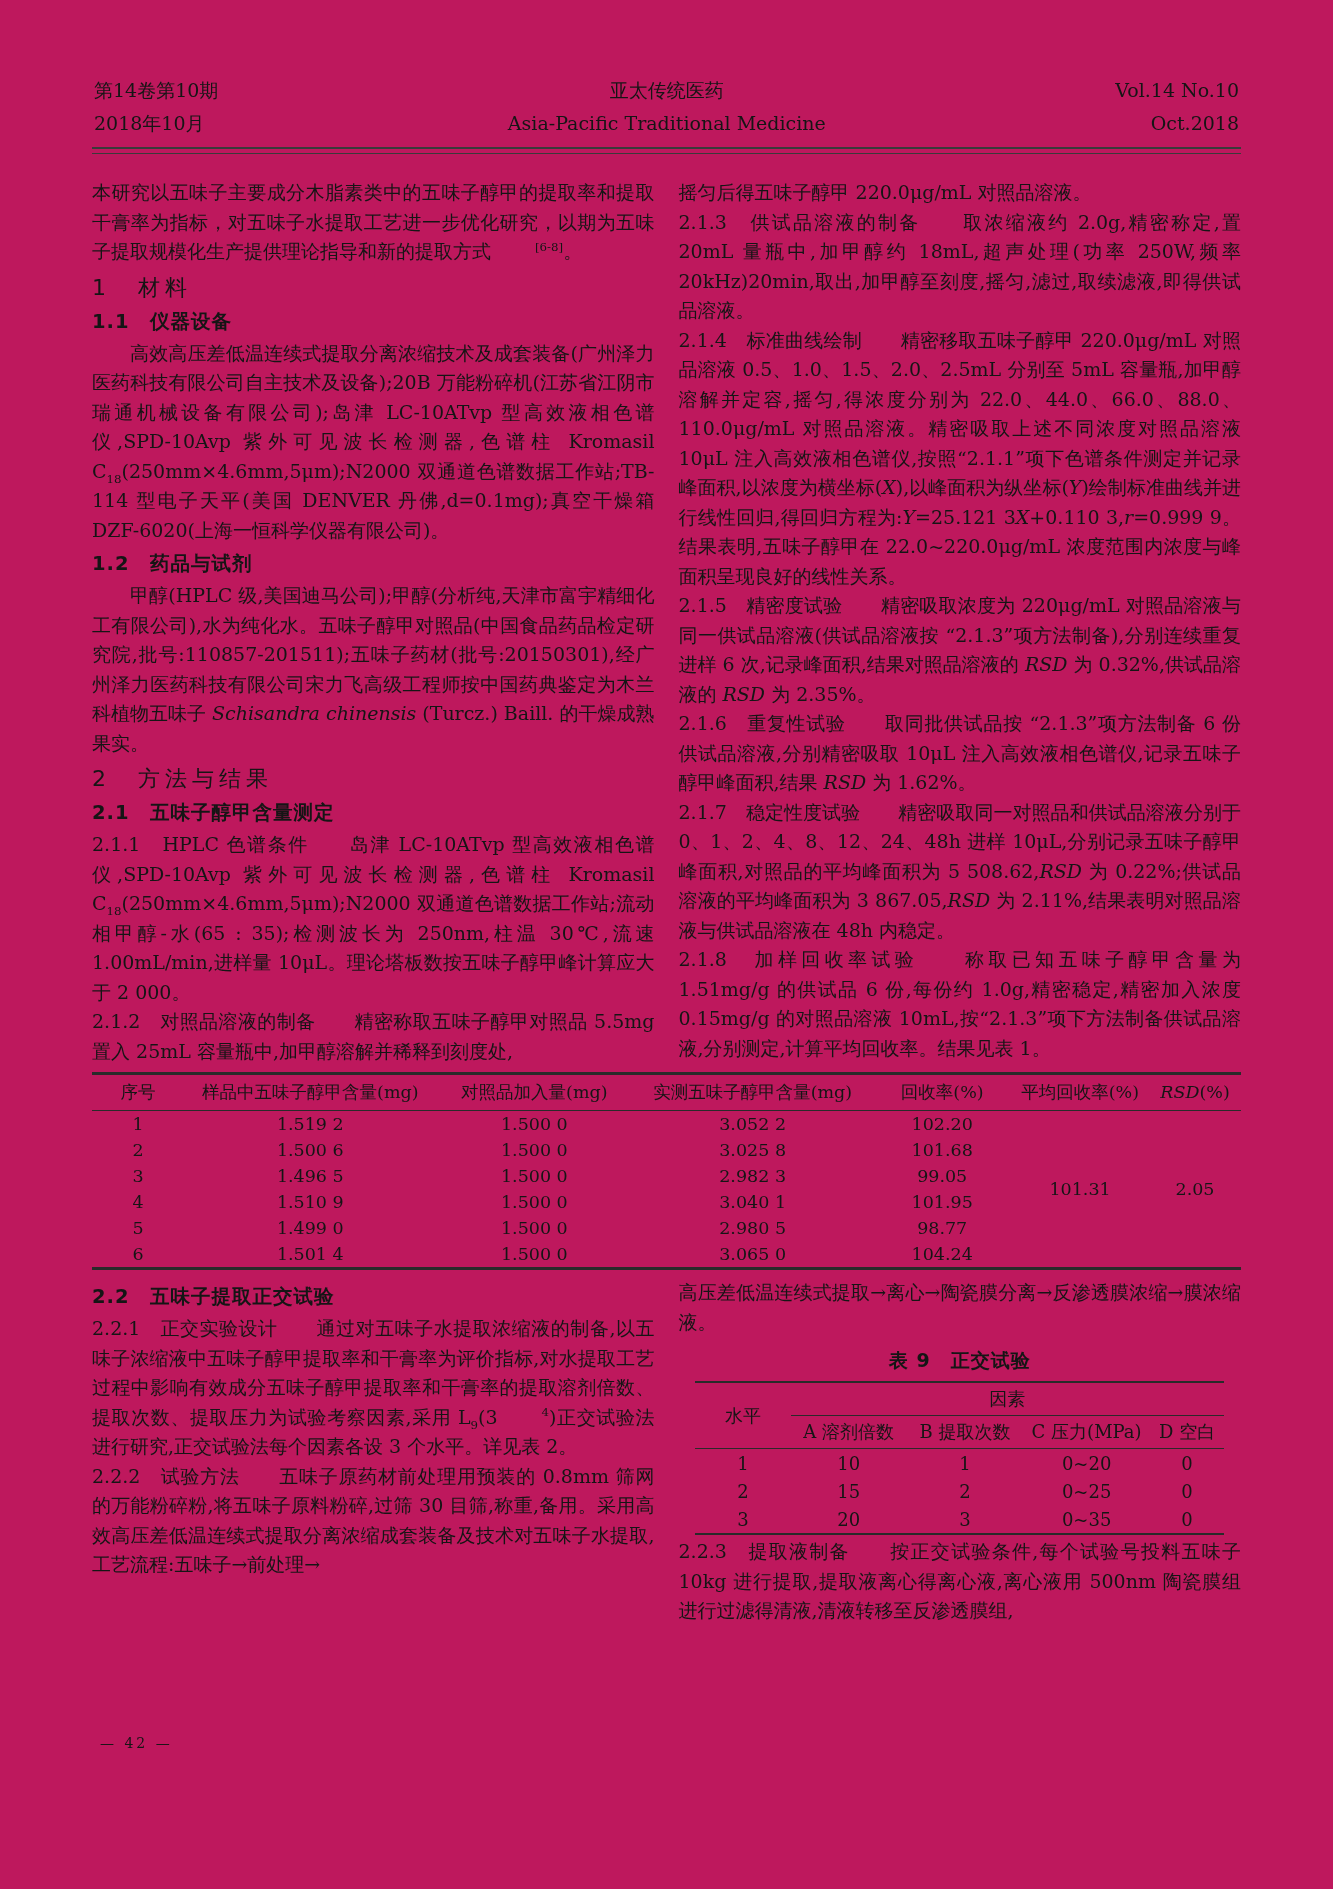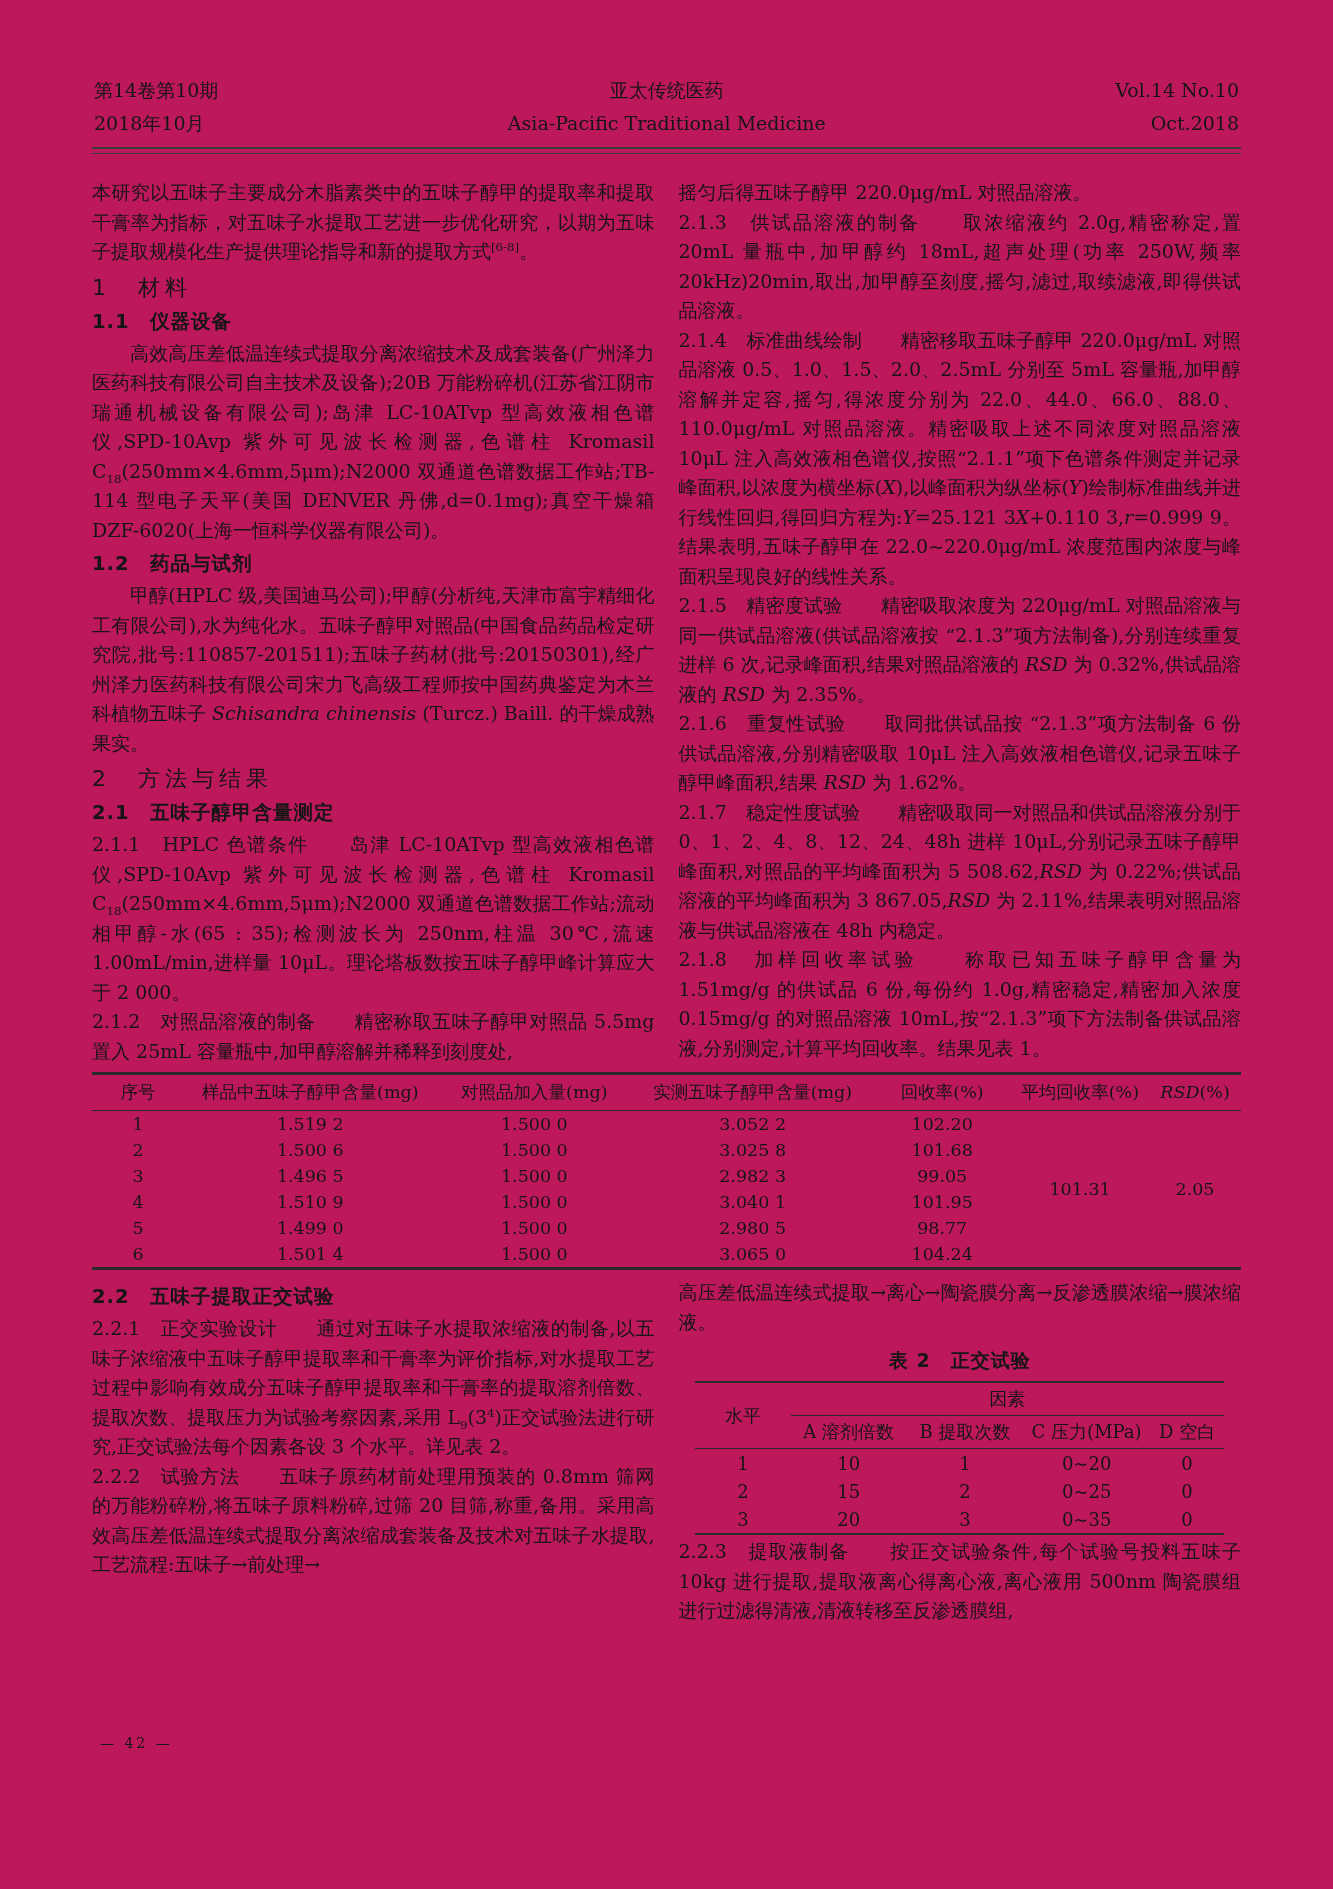--- a/index.html
+++ b/index.html
@@ -18,21 +18,21 @@
     border-top:2px solid #3a3a3a; border-bottom:1.5px solid #3a3a3a; }
   
   .columns { display:flex; gap:24px; padding:24px 92px 0 92px; }
   .col { flex:1 1 0; min-width:0; }
   p.para { margin:0; font-size:19px; line-height:29.5px; text-align:justify; }
   p.para.indent { text-indent:2em; }
   .h1 { font-size:22px; line-height:30px; font-weight:normal; letter-spacing:5px;
         font-family:"DejaVu Sans","Liberation Sans",sans-serif; margin:6px 0 4px 0; }
   .h2 { font-size:19.5px; line-height:28px; font-weight:bold; letter-spacing:1px;
         font-family:"DejaVu Sans","Liberation Sans",sans-serif; margin:5px 0 3px 0; }
-  sup { font-size:0.62em; vertical-align:super; line-height:0; }
+  sup { font-size:0.62em; vertical-align:super; line-height:0;margin-left:44px; }
   sub { font-size:0.62em; vertical-align:sub; line-height:0; }
   .it { font-style:italic; }
   
   .table1-wrap { padding:6px 92px 0 92px; }
   .tbl-caption { position:relative; text-align:center; font-weight:bold;
     font-family:"DejaVu Sans","Liberation Sans",sans-serif;
     font-size:19px; line-height:26px; margin:8px 0 8px 0; letter-spacing:1px; }
   .tbl-note { position:absolute; right:0; top:1px; font-weight:normal; letter-spacing:0;
     font-family:"DejaVu Serif","Liberation Serif",serif; font-size:18px; }
   table.t1 { width:100%; border-collapse:collapse; font-size:17.5px;
@@ -164,28 +164,28 @@
           <td>104.24</td>
         </tr>
       </tbody>
     </table>
   </div>
 
   <div class="columns" style="padding-top:8px;">
     <div class="col">
         <div class="h2">2.2　五味子提取正交试验</div>
         <p class="para"><span>2.2.1　正交实验设计　　通过对五味子水提取浓缩液的制备,以五味子浓缩液中五味子醇甲提取率和干膏率为评价指标,对水提取工艺过程中影响有效成分五味子醇甲提取率和干膏率的提取溶剂倍数、提取次数、提取压力为试验考察因素,采用 L</span><sub>9</sub><span>(3</span><sup>4</sup><span>)正交试验法进行研究,正交试验法每个因素各设 3 个水平。详见表 2。</span></p>
-        <p class="para"><span>2.2.2　试验方法　　五味子原药材前处理用预装的 0.8mm 筛网的万能粉碎粉,将五味子原料粉碎,过筛 20 目筛,称重,备用。采用高效高压差低温连续式提取分离浓缩成套装备及技术对五味子水提取,工艺流程:五味子→前处理→</span></p>
+        <p class="para"><span>2.2.2　试验方法　　五味子原药材前处理用预装的 0.8mm 筛网的万能粉碎粉,将五味子原料粉碎,过筛 30 目筛,称重,备用。采用高效高压差低温连续式提取分离浓缩成套装备及技术对五味子水提取,工艺流程:五味子→前处理→</span></p>
       </div>
     <div class="col">
       <div>
           <p class="para"><span>高压差低温连续式提取→离心→陶瓷膜分离→反渗透膜浓缩→膜浓缩液。</span></p>
         </div>
       <div class="tbl-caption" style="margin-top:10px;">
-        <span>表 2　正交试验</span>
+        <span>表 9　正交试验</span>
       </div>
       <table class="t2">
         <colgroup>
           <col style="width:18%">
             <col style="width:22%">
             <col style="width:22%">
             <col style="width:24%">
             <col style="width:14%">
         </colgroup>
         <thead>

